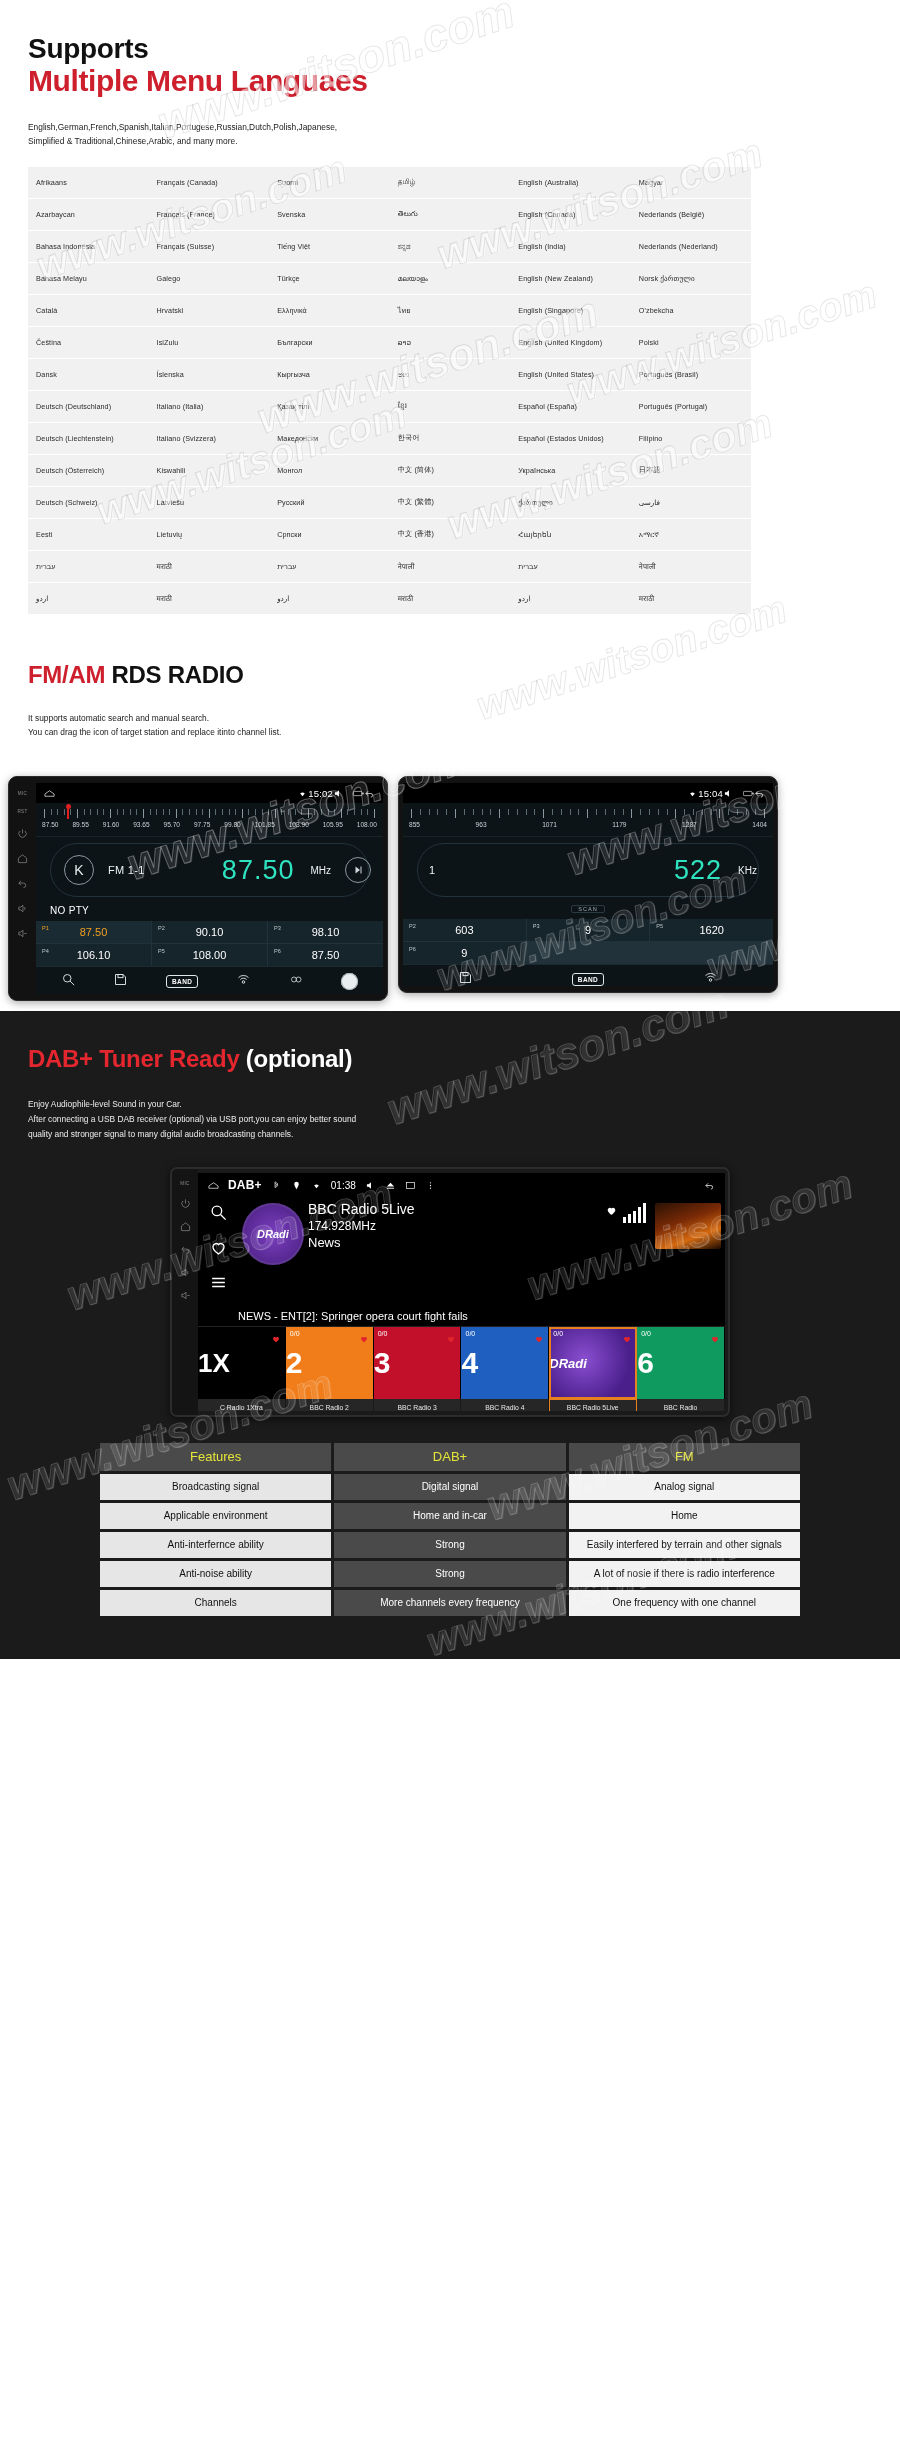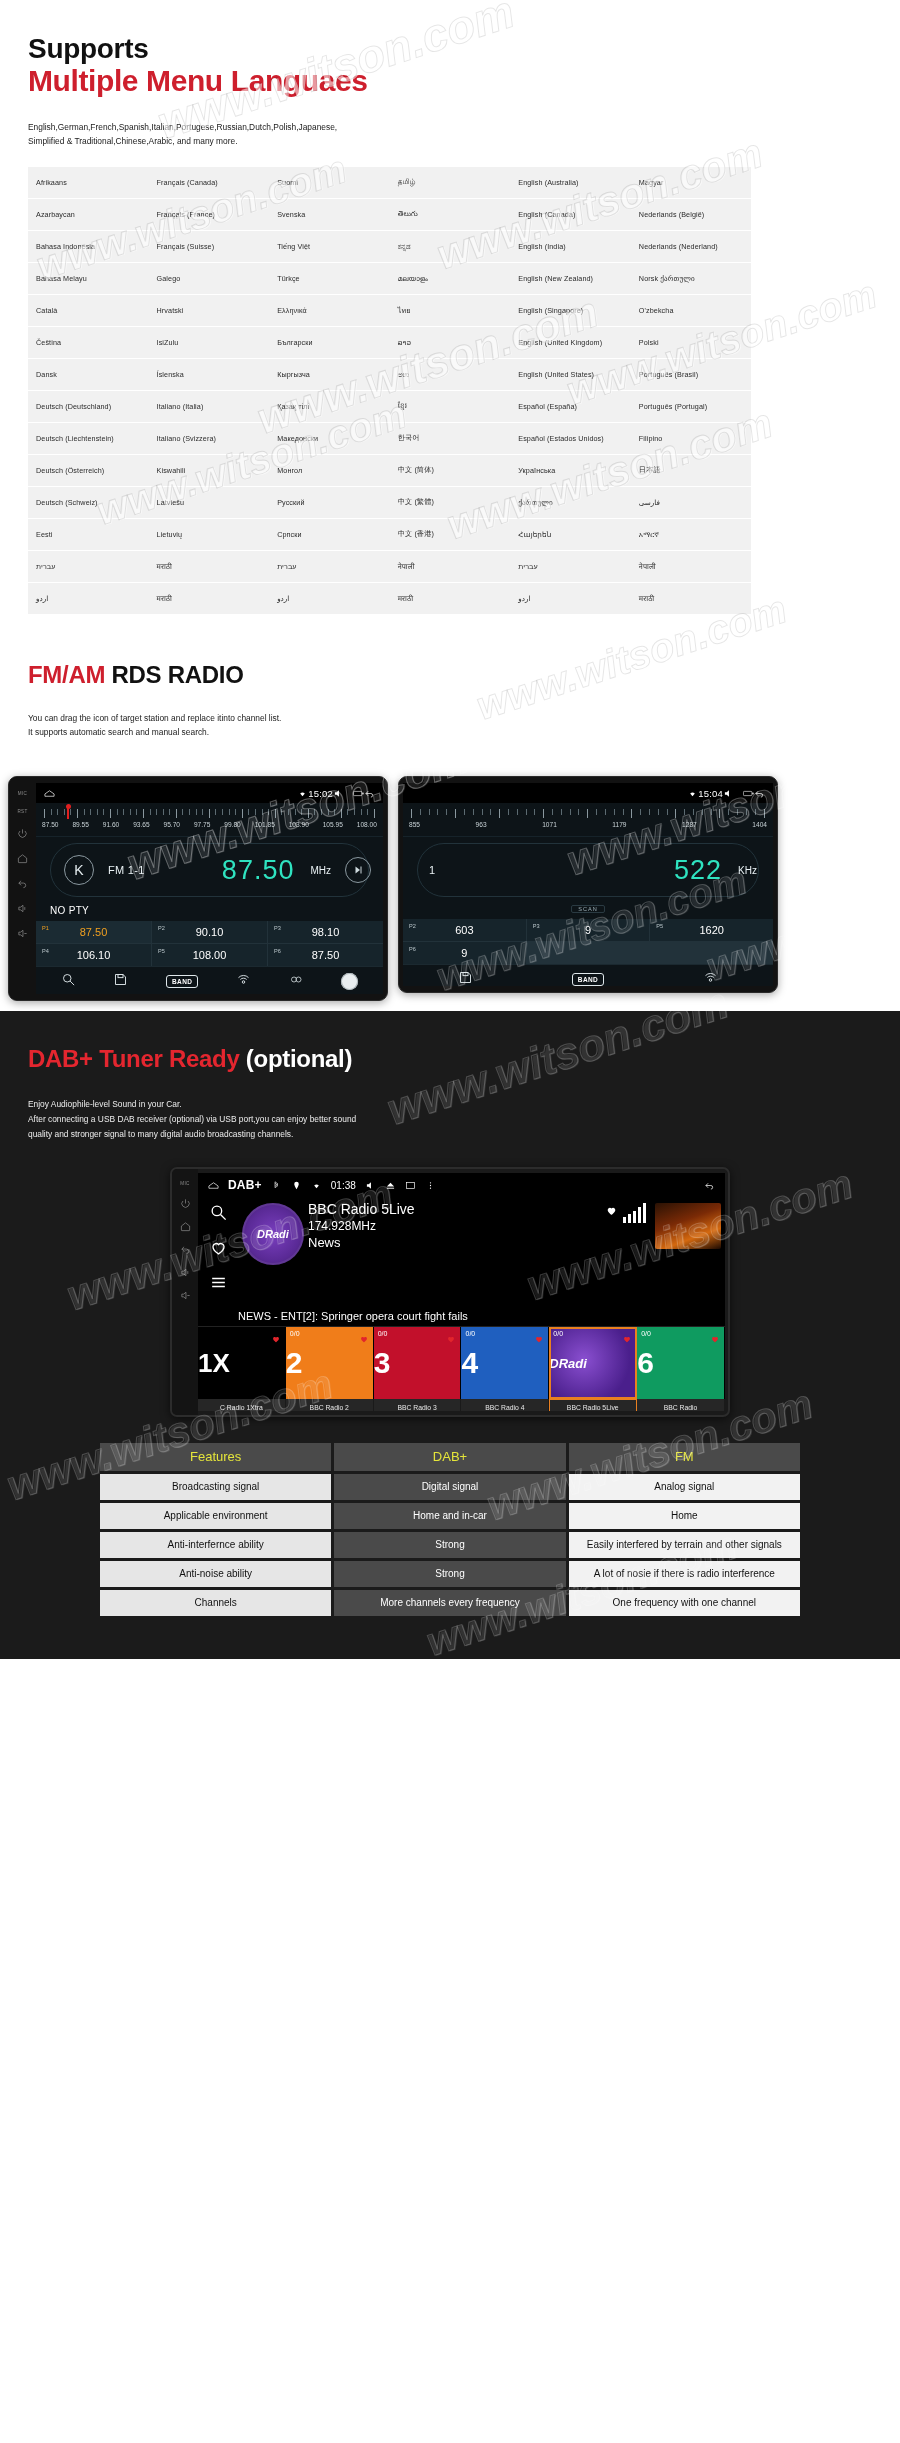--- a/index.html
+++ b/index.html
@@ -395,22 +395,22 @@
         </div>
       </div>
   </section>
 
   <section class="sec-fm">
     <div class="wm" style="left:470px; top:10px; font-size:40px;">www.witson.com</div>
     <h2 class="fm-title">
       <span class="red">FM/AM</span><span class="blk"> RDS RADIO</span>
     </h2>
     <div class="fm-desc">
+      <div>It supports automatic search and manual search.</div>
       <div>You can drag the icon of target station and replace itinto channel list.</div>
-      <div>It supports automatic search and manual search.</div>
     </div>
   </section>
 
   <div class="radio-wrap">
     <div class="wm light" style="left:120px; top:20px; font-size:44px; -webkit-text-stroke:1px rgba(255,255,255,0.35);">www.witson.com</div>
     <div class="wm light" style="left:560px; top:20px; font-size:42px; -webkit-text-stroke:1px rgba(255,255,255,0.30);">www.witson.com</div>
     <div class="wm light" style="left:430px; top:140px; font-size:40px; -webkit-text-stroke:1px rgba(255,255,255,0.25);">www.witson.com</div>
     <div class="wm light" style="left:700px; top:130px; font-size:40px; -webkit-text-stroke:1px rgba(255,255,255,0.25);">www.witson.com</div>
 
     <div class="device dev-main">

